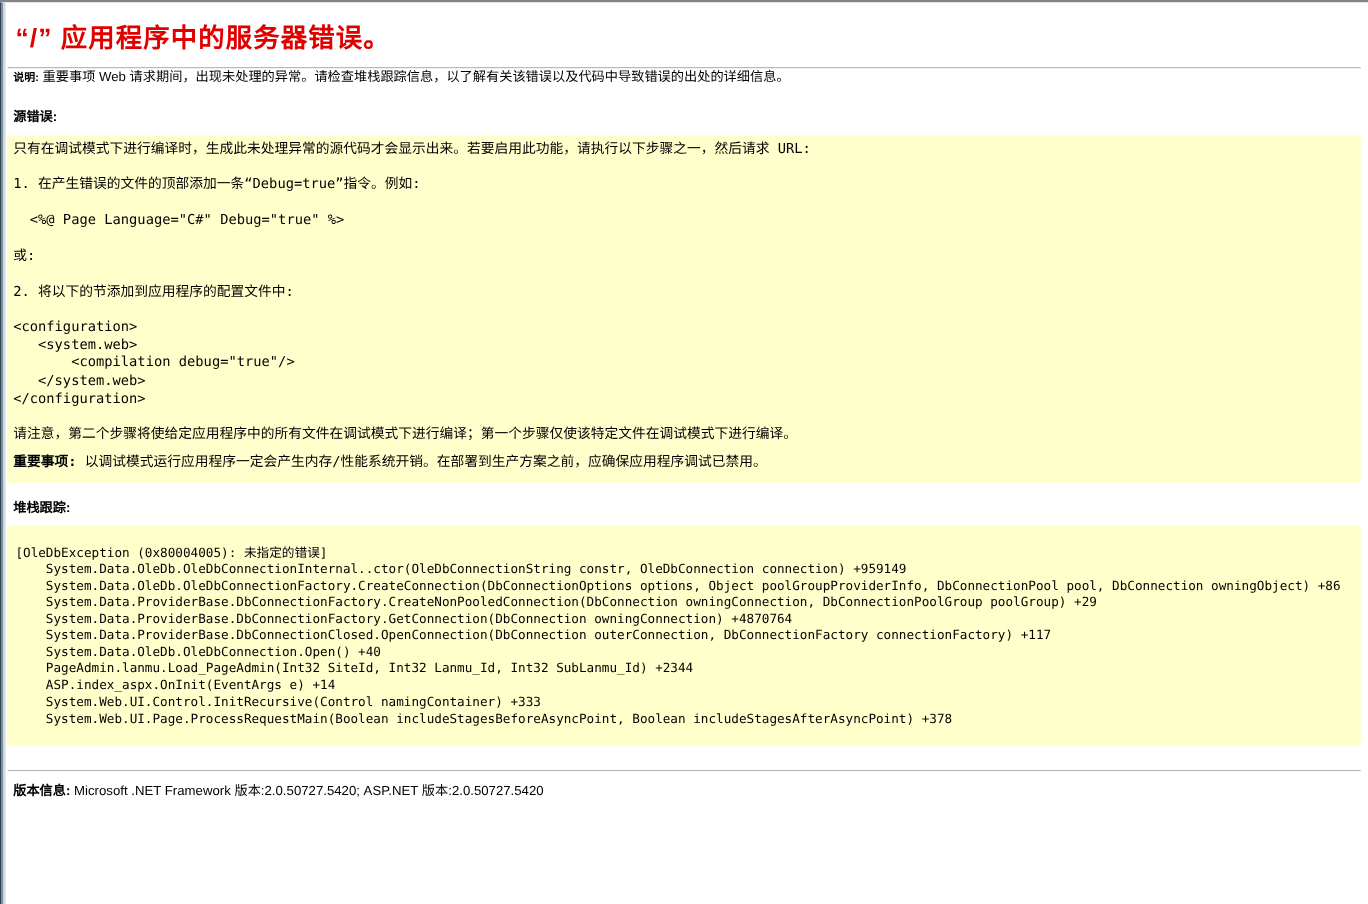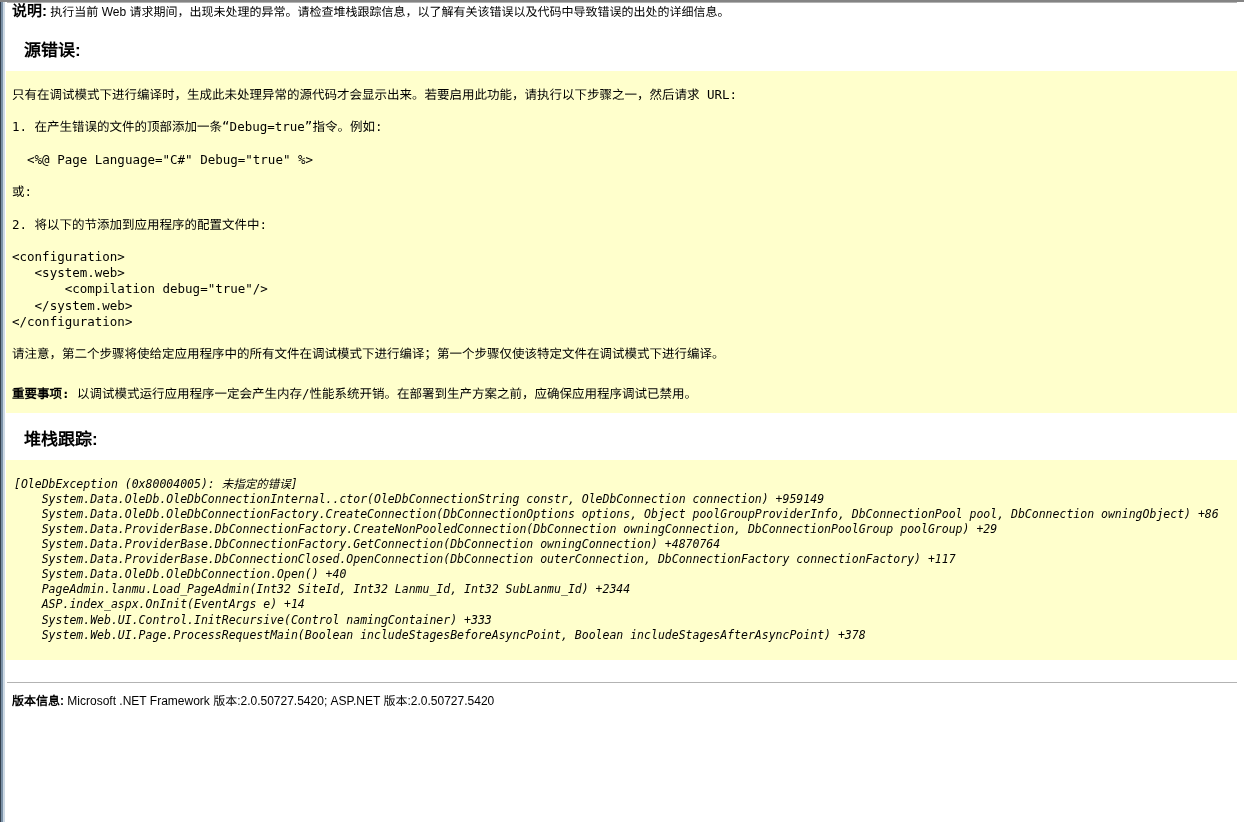--- a/index.html
+++ b/index.html
@@ -54,74 +54,74 @@
     font-weight: normal;
     font-size: 19px;
     color: var(--subtitle_maroon);
     margin: 20px 0 22px 0;
   }
   p.meta-line {
     font-size: 12px;
     margin: 0 0 16px 0;
     line-height: 16px;
   }
-  p.meta-line b { font-size: 15px; }
+  p.meta-line b { font-size: 10px; }
   .section-label {
     display: block;
-    font-size: 17px;
+    font-size: 12px;
     font-weight: bold;
-    margin: 12px 0 10px 12px;
+    margin: 12px 0 10px 0;
   }
   .panel {
     background: var(--panel_yellow);
     margin: 0 0 0 -6px;
-    padding: 16px 8px 10px 6px;
+    padding: 4px 8px 10px 6px;
   }
   .panel pre {
     margin: 0;
     font-family: "DejaVu Sans Mono", "Liberation Mono", monospace;
     font-size: 12.5px;
     line-height: 16.2px;
     white-space: pre;
     overflow: hidden;
   }
   .panel .important-line {
     font-family: "DejaVu Sans Mono", "Liberation Mono", monospace;
     font-size: 12.5px;
     line-height: 16.2px;
-    margin-top: 24px;
+    margin-top: 10px;
   }
   .panel .important-line b { font-size: 12.5px; }
   #stack-panel {
     padding: 17px 8px 17px 8px;
   }
   #stack-panel pre {
     font-size: 11.5px;
     line-height: 15.1px;
-    font-style: italic;
   }
   .footer { margin-top: 22px; }
   .version-line {
     font-size: 12px;
     margin: 8px 0 0 0;
   }
   .version-line b { font-size: 12px; }
 </style>
 </head>
 <body>
 
 <div class="window-left-edge"></div>
 
 <div class="content">
 
+  <h1 class="page-title">“/” 应用程序中的服务器错误。</h1>
 
   <hr class="rule">
 
 
-  <p class="meta-line"><b>说明:</b> <span>执行当前 Web 请求期间，出现未处理的异常。请检查堆栈跟踪信息，以了解有关该错误以及代码中导致错误的出处的详细信息。</span></p>
+  <p class="meta-line"><b>说明:</b> <span>重要事项 Web 请求期间，出现未处理的异常。请检查堆栈跟踪信息，以了解有关该错误以及代码中导致错误的出处的详细信息。</span></p>
 
 
   <b class="section-label">源错误:</b>
 
   <div class="panel" id="source-panel">
     <pre>只有在调试模式下进行编译时，生成此未处理异常的源代码才会显示出来。若要启用此功能，请执行以下步骤之一，然后请求 URL:
 
 1. 在产生错误的文件的顶部添加一条“Debug=true”指令。例如:
 
   &lt;%@ Page Language="C#" Debug="true" %&gt;

